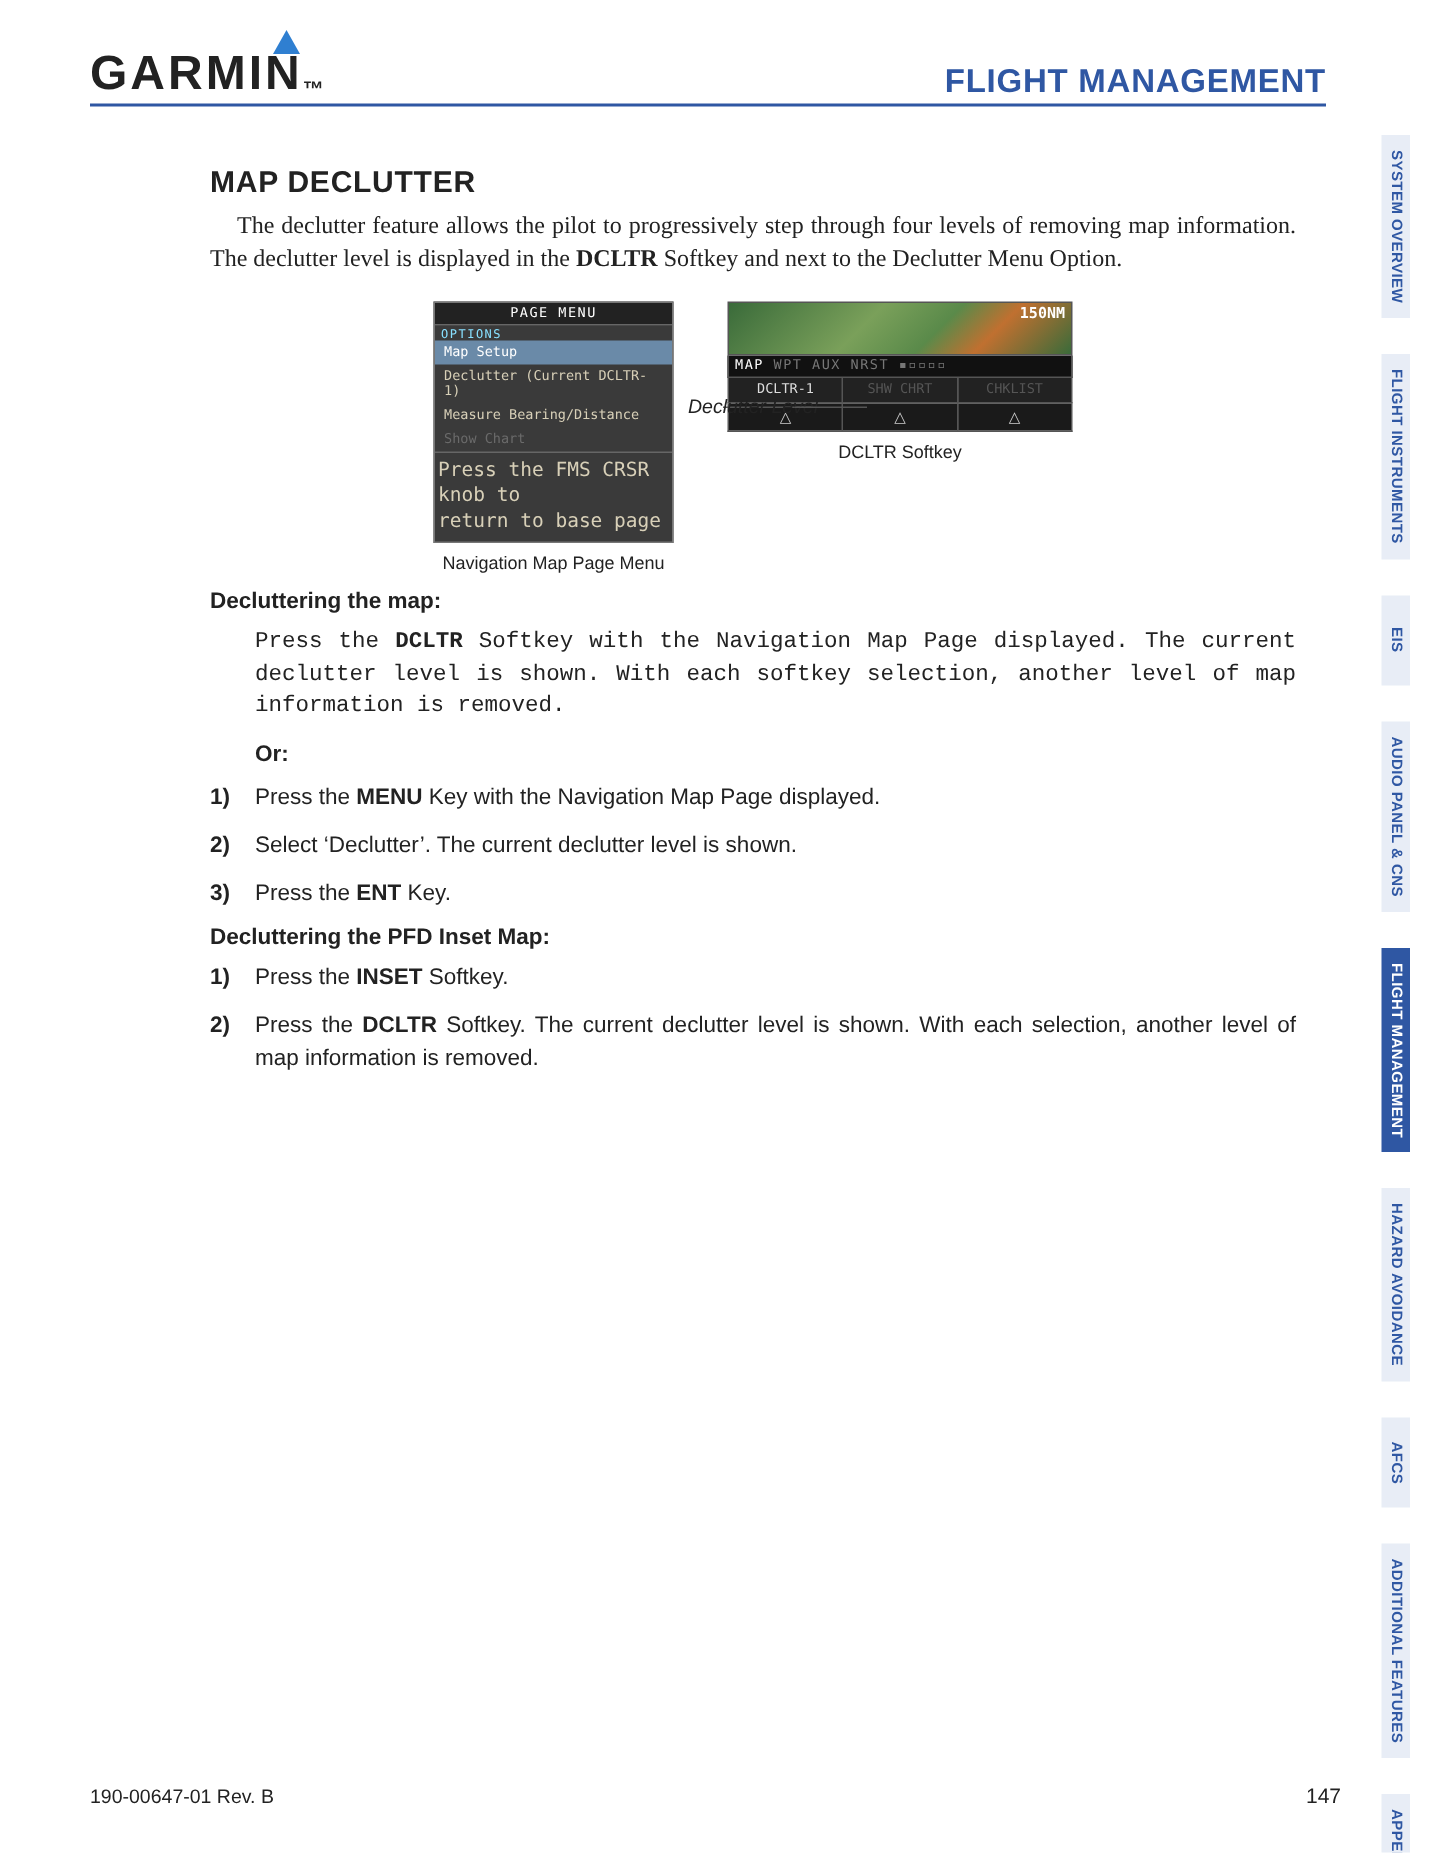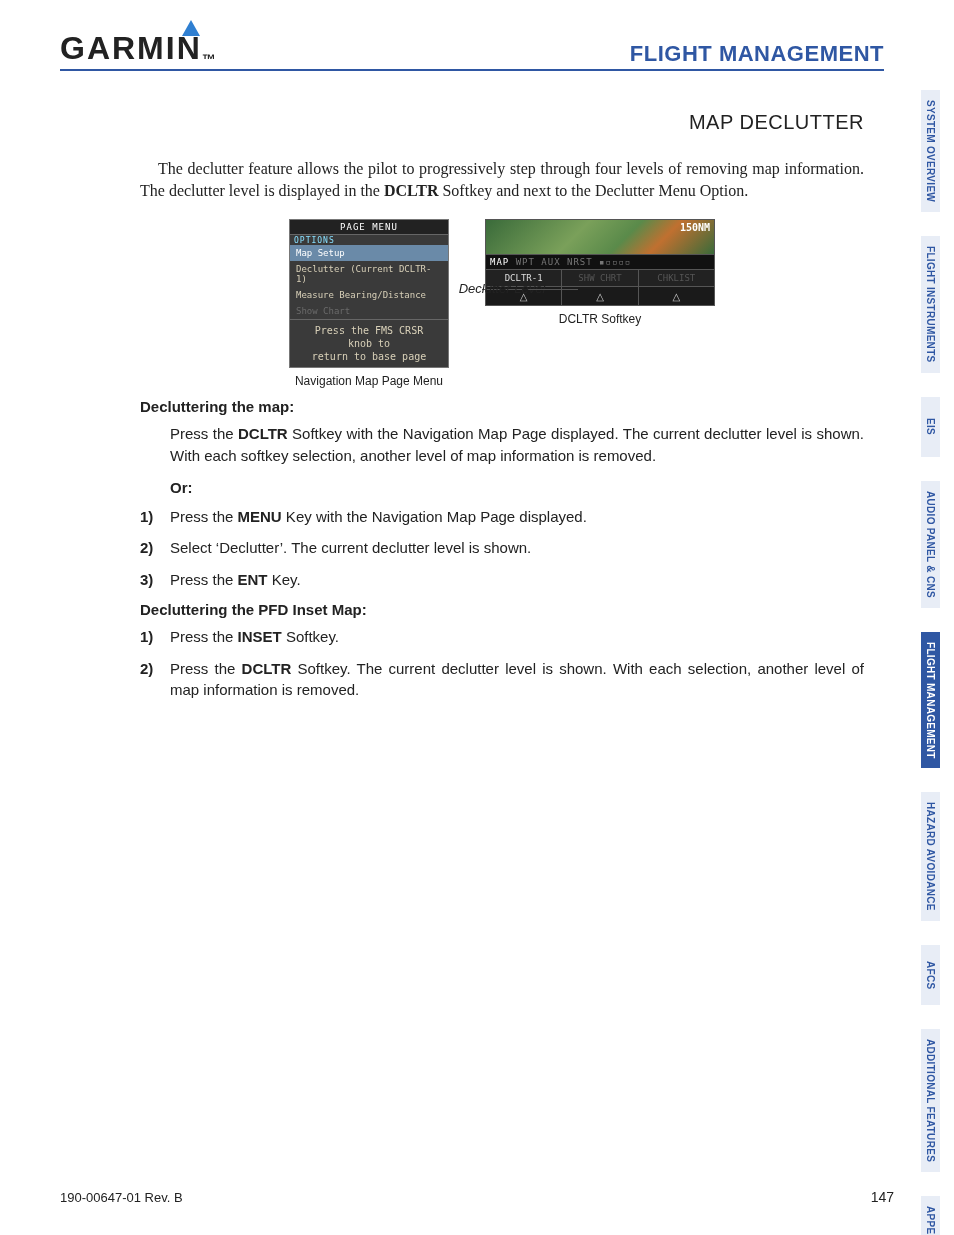--- a/index.html
+++ b/index.html
@@ -75,25 +75,24 @@
     letter-spacing: 0.3px;
   }
   .tab.active {
     background: #2f57a3;
     color: #fff;
   }
   
   .content { padding-left: 80px; padding-right: 20px; }
   h2.subhead {
     font-family: "Myriad Pro", "Segoe UI", Arial, sans-serif;
-    font-weight: 400;
+    font-weight: 700;
     font-size: 20px;
     letter-spacing: 0.5px;
-    margin-bottom: 24px;
-    text-align: right;
+    margin-bottom: 6px;
   }
   p.intro {
     font-family: Georgia, "Times New Roman", serif;
     font-size: 16px;
     line-height: 1.35;
     text-indent: 18px;
     margin-bottom: 18px;
     text-align: justify;
   }
   p.intro b { font-family: Georgia, serif; font-weight: 700; }
@@ -112,21 +111,21 @@
     border: 1px solid #777;
     font-family: "Lucida Console", monospace;
     font-size: 9px;
     color: #e8e0c8;
   }
   .menu-title { text-align: center; background: #222; color: #fff; font-size: 9px; padding: 2px 0; border-bottom: 1px solid #666; letter-spacing: 1px;}
   .menu-opt { color:#88e0ff; font-size:8px; padding:1px 4px 0; letter-spacing:1px;}
   .menu-row { padding: 3px 6px; color: #d8d0b8; }
   .menu-row.hl { background: #6a8aa8; color: #fff; }
   .menu-row.dim { color: #6a6a6a; }
-  .menu-foot { border-top: 1px solid #666; text-align: center; padding: 4px 20px; font-size: 10px; color: #d8d0b8; line-height:1.3;}
+  .menu-foot { border-top: 1px solid #666; text-align: left; padding: 4px 2px; font-size: 13px; color: #d8d0b8; line-height:1.3;}
   .sk-panel {
     width: 230px;
   }
   .sk-map {
     height: 36px;
     background: linear-gradient(135deg,#3a6b3a 0%, #7aa05a 40%, #5a8a4a 60%, #c07030 75%, #3a6b3a 100%);
     border: 1px solid #555;
     position: relative;
   }
   .sk-range { position:absolute; right:4px; top:2px; color:#fff; font-family:monospace; font-size:10px; font-weight:700;}
@@ -166,20 +165,21 @@
   .proc-h {
     font-weight: 700;
     font-size: 15px;
     margin: 10px 0 8px;
   }
   .proc-p {
     font-size: 15px;
     line-height: 1.45;
     margin: 0 0 12px 30px;
     text-align: justify;
+    font-family: Liberation Mono, monospace;
   }
   .proc-or { font-weight:700; margin-left:30px; margin-bottom:10px; font-size:15px;}
   ol.steps { list-style:none; margin-left:0; }
   ol.steps li {
     font-size: 15px;
     line-height: 1.45;
     margin-bottom: 10px;
     padding-left: 30px;
     position: relative;
     text-align: justify;

